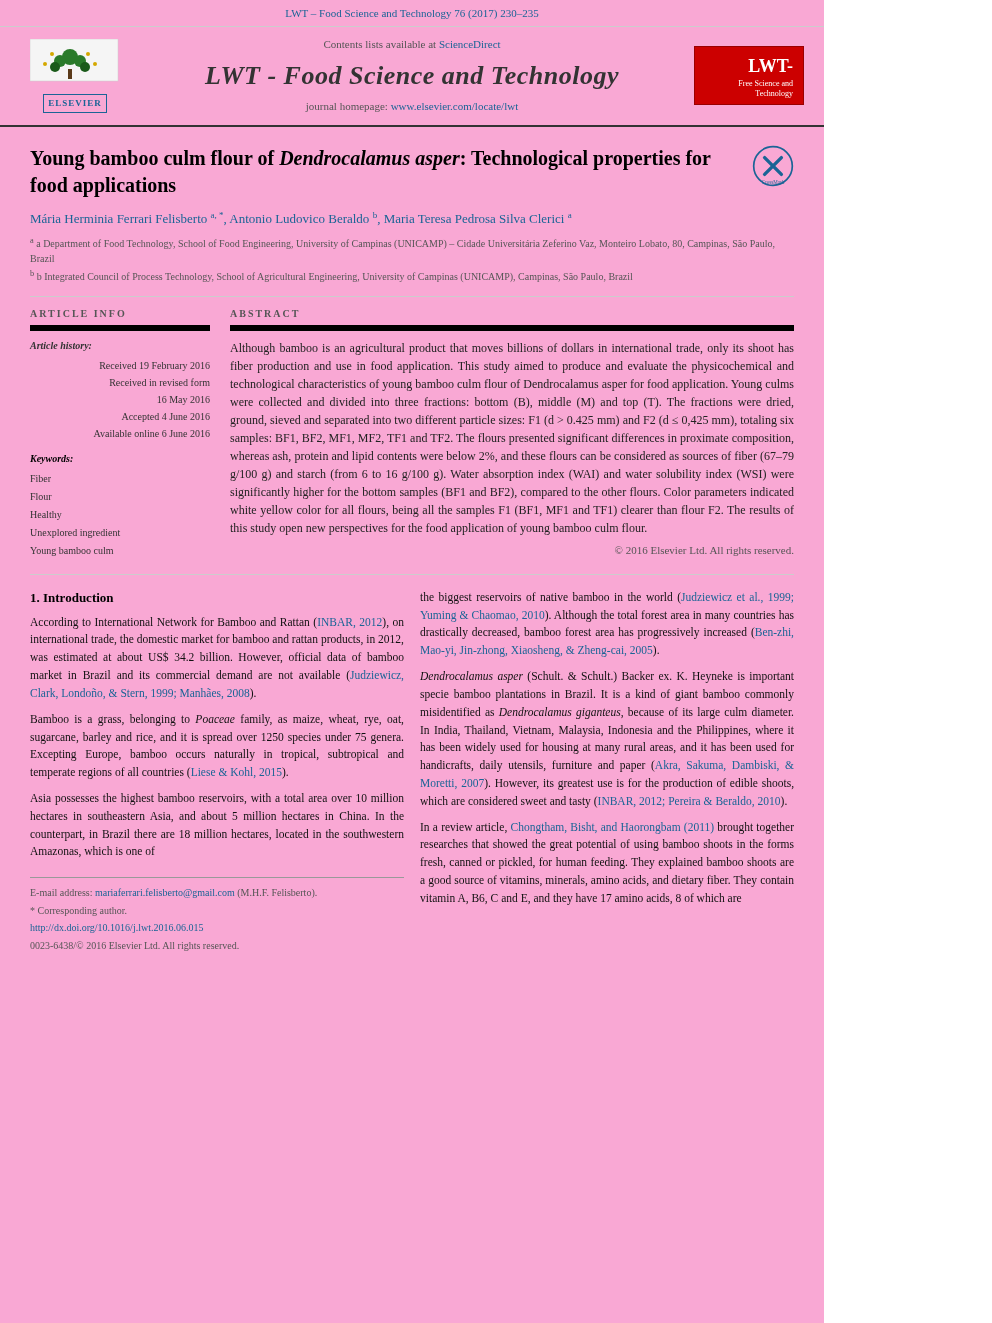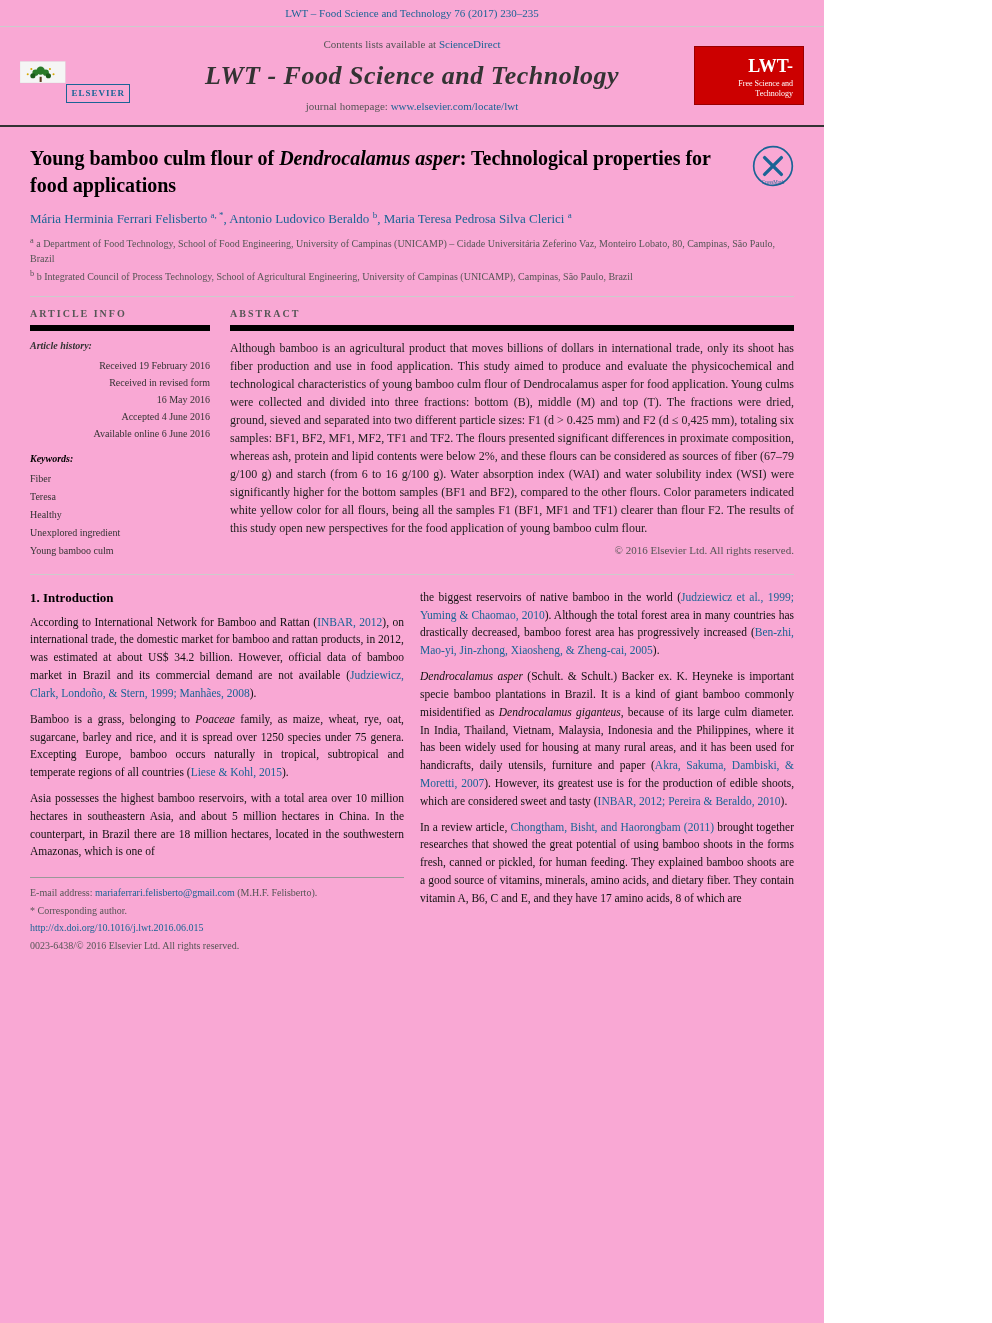--- a/index.html
+++ b/index.html
@@ -79,22 +79,22 @@
     .lwt-logo-sub {
       font-size: 8px;
       font-weight: normal;
       display: block;
       line-height: 1.2;
     }
     
     .elsevier-area {
       width: 110px;
       display: flex;
-      flex-direction: row;
-      align-items: flex-end;
+      flex-direction: column;
+      align-items: center;
     }
     .elsevier-logo {
       font-size: 9px;
       font-weight: bold;
       color: #1a6496;
       border: 1px solid #1a6496;
       padding: 2px 4px;
       letter-spacing: 1px;
     }
     
@@ -364,21 +364,21 @@
           <div>16 May 2016</div>
           <div>Accepted 4 June 2016</div>
           <div>Available online 6 June 2016</div>
         </div>
         <div class="keywords-section">
           <div class="keywords-label">
             <span>Keywords:</span>
           </div>
           <div class="keywords-list">
             <div>Fiber</div>
-            <div>Teresa</div>
+            <div>Flour</div>
             <div>Healthy</div>
             <div>Unexplored ingredient</div>
             <div>Young bamboo culm</div>
           </div>
         </div>
       </div>
 
       <div class="right-col">
         <div class="col-header">
           <span>ABSTRACT</span>

